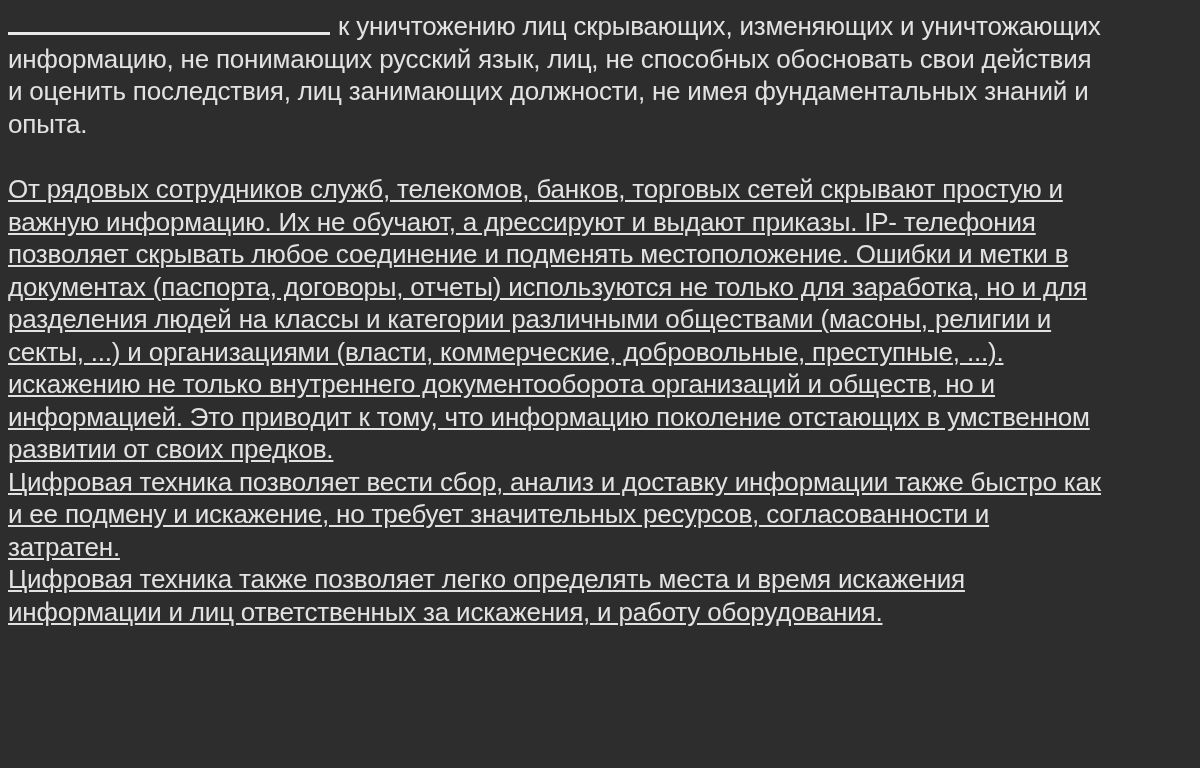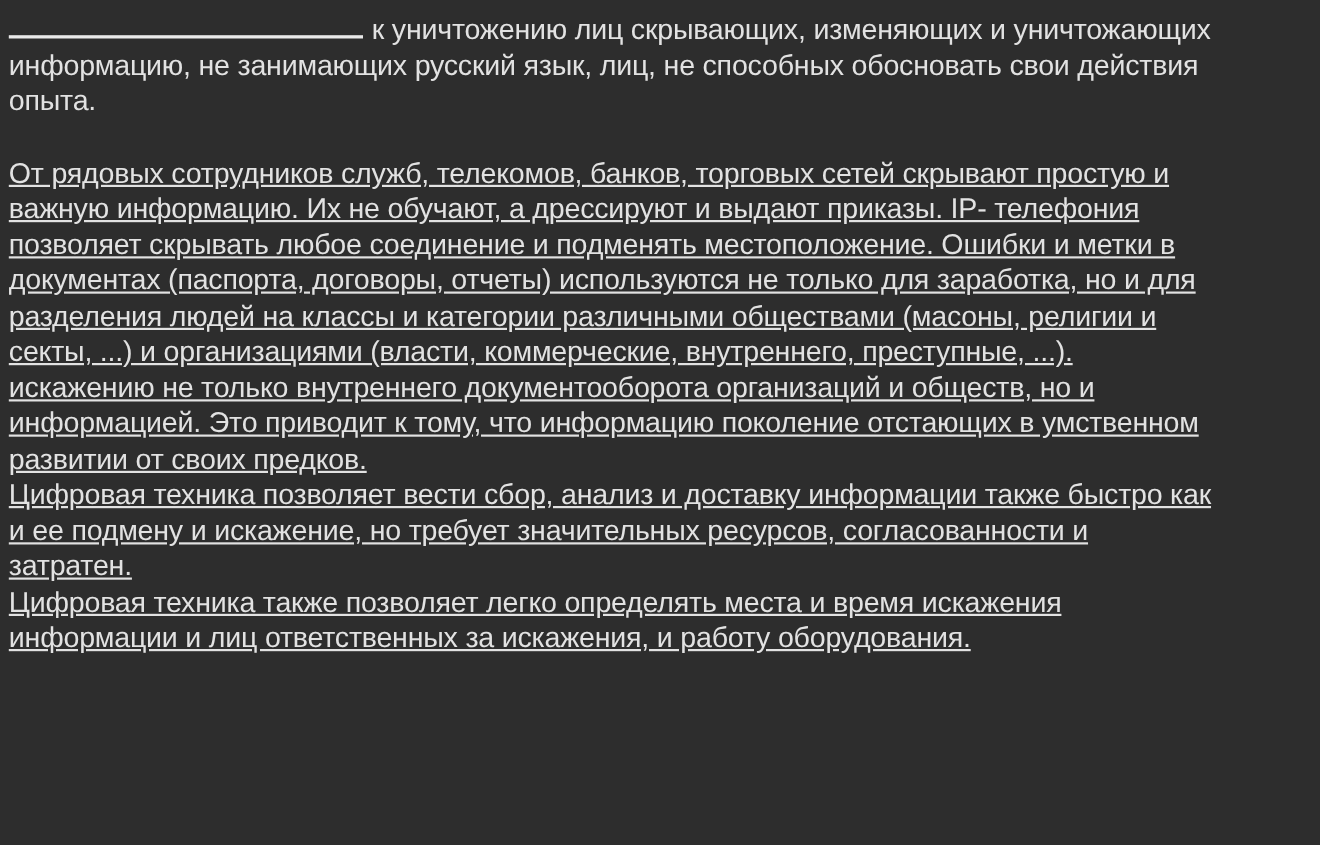--- a/index.html
+++ b/index.html
@@ -45,30 +45,31 @@
     vertical-align: baseline;
   }
 </style>
 </head>
 <body>
 
 <main class="page">
   <div id="doc">
       <p class="para">
         <span class="line"><span class="blank"></span><span>к уничтожению лиц скрывающих, изменяющих и уничтожающих</span></span>
-        <span class="line"><span>информацию, не занимающих русский язык, лиц, не способных обосновать свои действия</span></span>
+        <span class="line"><span>информацию, не понимающих русский язык, лиц, не способных обосновать свои действия</span></span>
+        <span class="line"><span>и оценить последствия, лиц занимающих должности, не имея фундаментальных знаний и</span></span>
         <span class="line"><span>опыта.</span></span>
       </p>
       <p class="para">
         <span class="line"><span>От рядовых сотрудников служб, телекомов, банков, торговых сетей скрывают простую и</span></span>
         <span class="line"><span>важную информацию. Их не обучают, а дрессируют и выдают приказы. IP- телефония</span></span>
         <span class="line"><span>позволяет скрывать любое соединение и подменять местоположение. Ошибки и метки в</span></span>
         <span class="line"><span>документах (паспорта, договоры, отчеты) используются не только для заработка, но и для</span></span>
         <span class="line"><span>разделения людей на классы и категории различными обществами (масоны, религии и</span></span>
-        <span class="line"><span>секты, ...) и организациями (власти, коммерческие, внутреннего, преступные, ...).</span></span>
+        <span class="line"><span>секты, ...) и организациями (власти, коммерческие, добровольные, преступные, ...).</span></span>
         <span class="line"><span>искажению не только внутреннего документооборота организаций и обществ, но и</span></span>
         <span class="line"><span>информацией. Это приводит к тому, что информацию поколение отстающих в умственном</span></span>
         <span class="line"><span>развитии от своих предков.</span></span>
         <span class="line"><span>Цифровая техника позволяет вести сбор, анализ и доставку информации также быстро как</span></span>
         <span class="line"><span>и ее подмену и искажение, но требует значительных ресурсов, согласованности и</span></span>
         <span class="line"><span>затратен.</span></span>
         <span class="line"><span>Цифровая техника также позволяет легко определять места и время искажения</span></span>
         <span class="line"><span>информации и лиц ответственных за искажения, и работу оборудования.</span></span>
       </p>
     </div>

